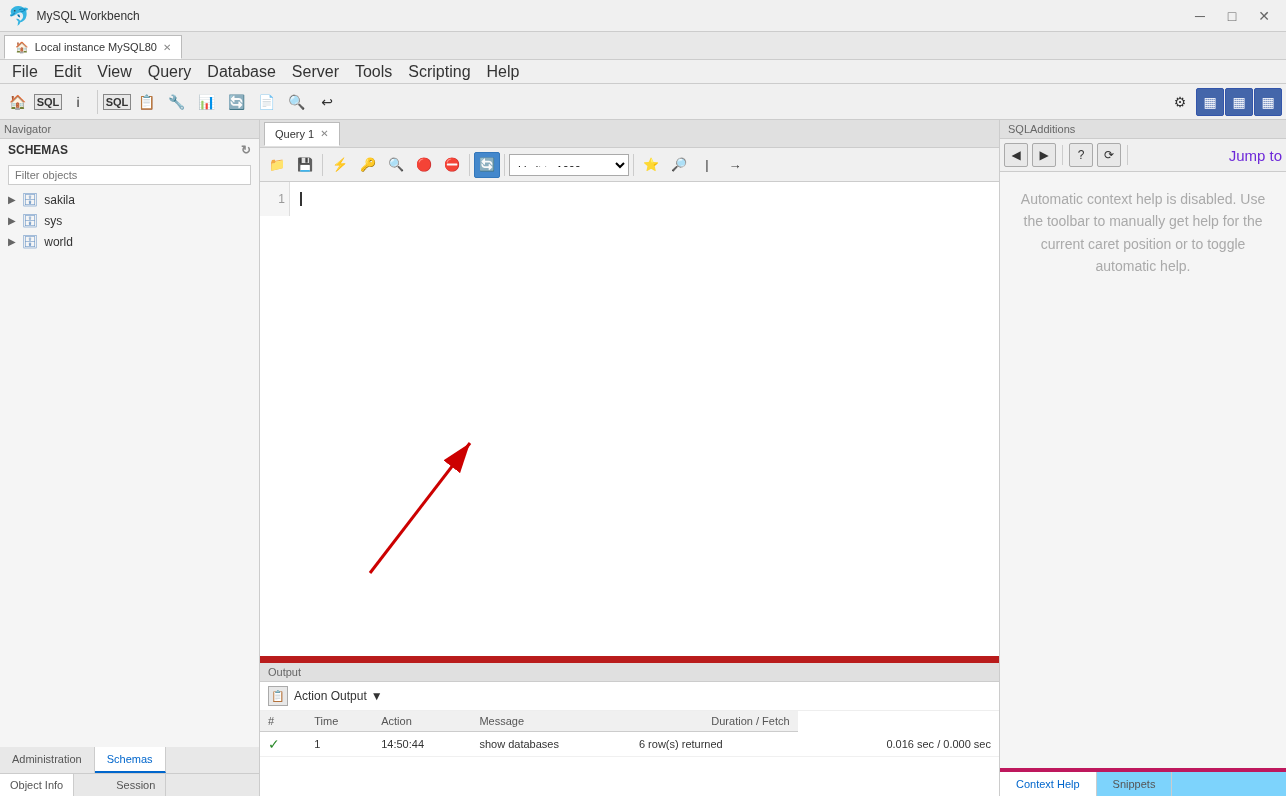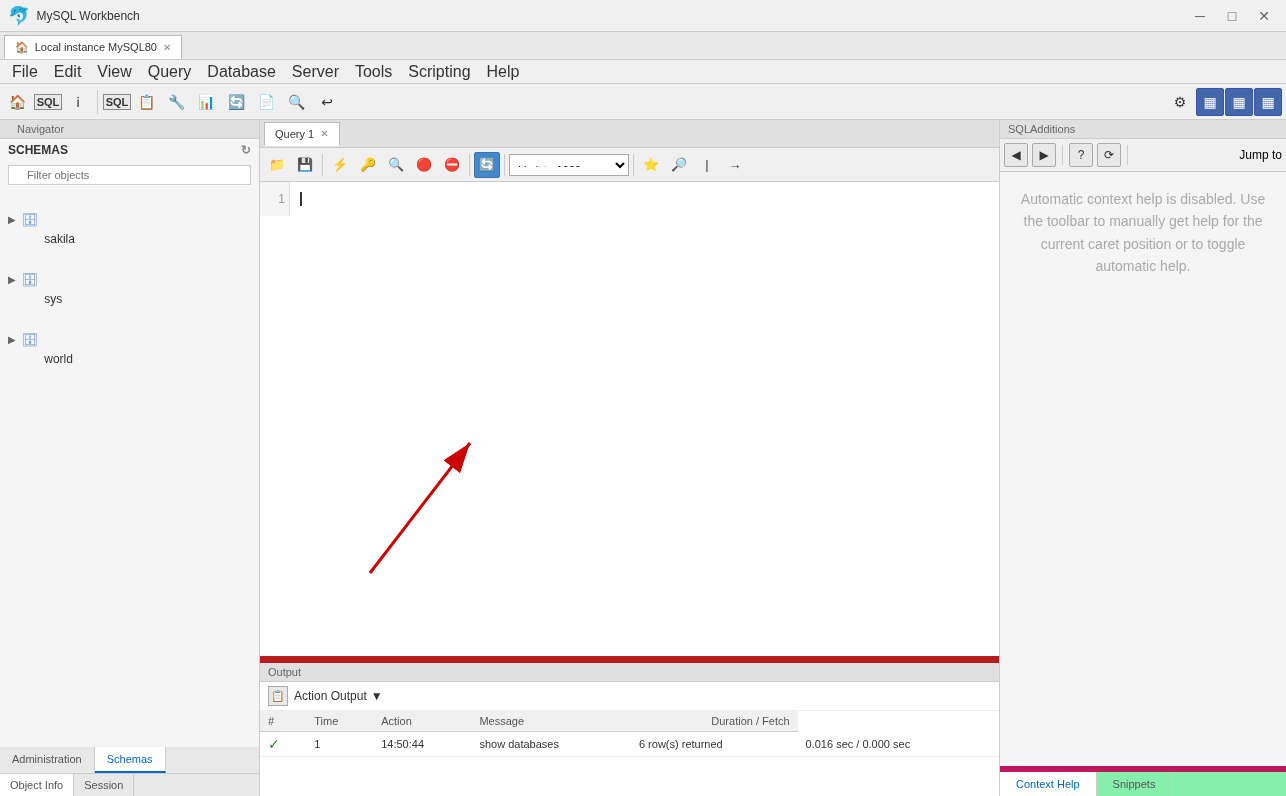--- a/index.html
+++ b/index.html
@@ -97,54 +97,54 @@
     #left-panel {
       width: 260px;
       background: #f5f5f5;
       border-right: 1px solid #ccc;
       display: flex;
       flex-direction: column;
       flex-shrink: 0;
     }
     #navigator-header {
       background: #e0e0e0;
-      padding: 3px 17px;
+      padding: 3px 4px;
       font-size: 11px;
       color: #666;
       border-bottom: 1px solid #ccc;
       display: flex;
       align-items: center;
       justify-content: space-between;
     }
     #schemas-header {
       display: flex;
       align-items: center;
       justify-content: space-between;
       padding: 4px 8px;
       font-weight: bold;
       font-size: 12px;
     }
     #filter-input {
       margin: 4px 8px;
       width: calc(100% - 16px);
-      padding: 3px 18px;
+      padding: 3px 6px;
       border: 1px solid #ccc;
       background: #fff;
       font-size: 11px;
     }
     .schema-item {
       display: flex;
       align-items: center;
       padding: 3px 8px;
       cursor: pointer;
       gap: 6px;
     }
     .schema-arrow { font-size: 10px; color: #666; }
     .schema-icon { color: #5a8ac0; font-size: 13px; }
-    .schema-name { font-size: 12px; margin-top: 40px; }
+    .schema-name { font-size: 12px; }
     .left-tab-row {
       display: flex;
       background: #e8e8e8;
       text-align: right;
     }
     .left-tab {
       padding: 6px 12px;
       font-size: 11px;
       cursor: pointer;
       border-right: 1px solid #ccc;
@@ -156,20 +156,21 @@
       background: #f5f5f5;
       border-top: 1px solid #ccc;
       min-height: 60px;
     }
     #info-section .info-label { font-size: 11px; color: #888; margin-bottom: 4px; }
     #info-section .info-content { font-size: 12px; color: #555; font-style: italic; }
     #object-info-row {
       display: flex;
       background: #e8e8e8;
       border-top: 1px solid #ccc;
+      gap: 32px;
     }
     .obj-tab {
       padding: 5px 10px;
       font-size: 11px;
       cursor: pointer;
       border-right: 1px solid #ccc;
       color: #555;
     }
     .obj-tab.active { background: #fff; }
 
@@ -364,33 +365,33 @@
       align-items: center;
       justify-content: center;
       cursor: pointer;
       border: 1px solid #aaa;
       border-radius: 2px;
       background: #e8e8e8;
       font-size: 12px;
     }
     .rt-sep { width: 1px; height: 20px; background: #ccc; margin: 0 2px; }
     .rt-spacer { flex: 1; }
-    .jump-to-label { font-size: 12px; color: #000000; }
+    .jump-to-label { font-size: 15px; color: #6d28d9; }
     #context-help-text {
       flex: 1;
       padding: 16px;
       text-align: center;
       color: #aaa;
       font-size: 14px;
       line-height: 1.6;
     }
     #right-bottom-tabs {
-      border-top: 6px solid #be185d;
-      display: flex;
-      background: #86efac;
+      border-top: 4px solid #be185d;
+      display: flex;
+      background: #7dd3fc;
       text-align: center;
     }
     .right-tab {
       padding: 6px 16px;
       font-size: 11px;
       cursor: pointer;
       border-right: 1px solid #ccc;
       color: #555;
     }
     .right-tab.active { background: #fff; color: #0066cc; }
@@ -579,21 +580,21 @@
               <th style="text-align:right;">Duration / Fetch</th>
             </tr>
           </thead>
           <tbody>
             <tr>
               <td><span class="status-ok">✓</span></td>
               <td>1</td>
               <td>14:50:44</td>
               <td>show databases</td>
               <td>6 row(s) returned</td>
-              <td style="text-align:left;">0.016 sec / 0.000 sec</td>
+              <td style="text-align:right;">0.016 sec / 0.000 sec</td>
             </tr>
           </tbody>
         </table>
       </div>
     </div>
   </div>
 
   <div id="right-panel">
     <div id="sql-additions-header">
       <span>SQLAdditions</span>

